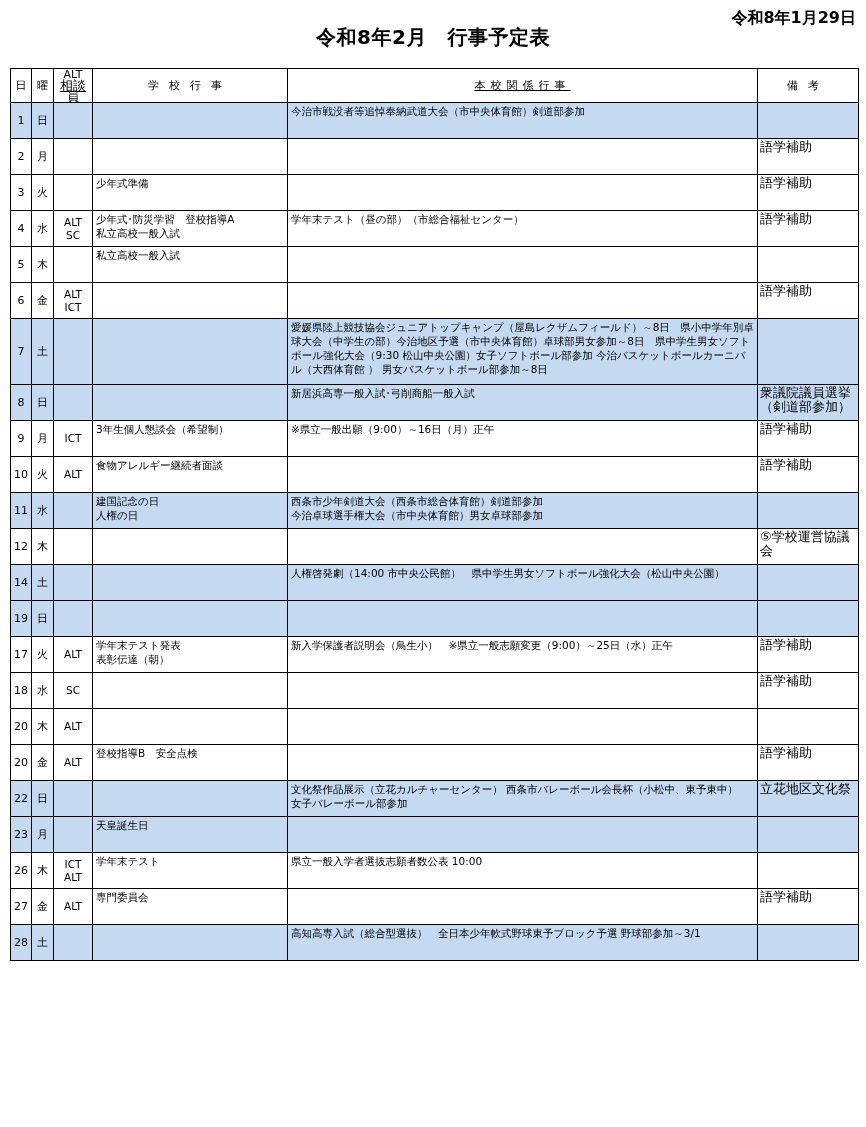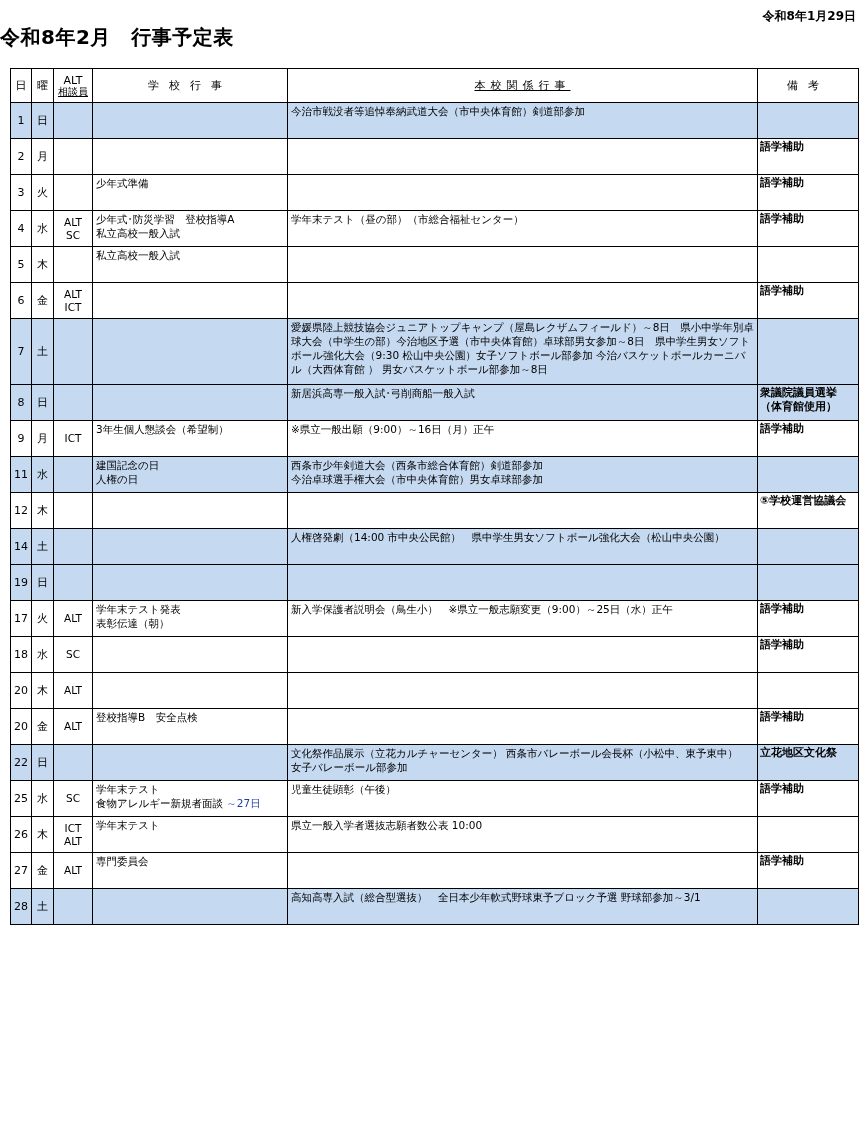--- a/index.html
+++ b/index.html
@@ -3,58 +3,58 @@
   <meta charset="utf-8">
   <style>
     html, body { margin: 0; padding: 0; background: #ffffff; }
     body {
       width: 866px; height: 1127px; position: relative; overflow: hidden;
       font-family: "DejaVu Sans", "Liberation Sans", sans-serif;
       color: #000;
     }
     .issue-date {
       position: absolute; right: 10px; top: 8px;
-      font-size: 12px; font-weight: bold;
+      font-size: 16px; font-weight: bold;
     }
     .doc-title {
       position: absolute; left: 0; right: 0; top: 24px;
-      font-size: 20px; font-weight: bold;
+      text-align: center; font-size: 20px; font-weight: bold;
       letter-spacing: 0.5px;
     }
     table.schedule {
       position: absolute; left: 10px; top: 68px;
       width: 848px;
       border-collapse: collapse; table-layout: fixed;
       font-size: 10.5px;
     }
     table.schedule th, table.schedule td {
       border: 1.2px solid #000;
       padding: 0;
       overflow: hidden;
     }
     table.schedule th {
       height: 33px; font-weight: normal; font-size: 11px;
       text-align: center; vertical-align: middle;
     }
     th.h-alt { font-size: 10px; line-height: 11px; }
-    th.h-alt .sub { font-size: 10px; display: block; text-decoration: underline; }
+    th.h-alt .sub { font-size: 13px; display: block; text-decoration: underline; }
     th.spaced { letter-spacing: 10px; }
     th.spaced-sm { letter-spacing: 5px; text-decoration: underline; }
     tr.row td { height: 34px; }
     tr.row.tall td { height: 64px; }
     tr.row.hl td { background: #c5d9f1; }
     td.c-day, td.c-wd { text-align: center; vertical-align: middle; font-size: 11px; }
     td.c-staff { text-align: center; vertical-align: middle; font-size: 10.5px; line-height: 13px; }
     td.c-text {
       vertical-align: top; text-align: left;
       padding: 1px 3px 0 3px !important;
       line-height: 14px; white-space: pre-line;
       font-size: 10.5px;
     }
-    td.c-note { font-size: 11px; padding-left: 2px !important; padding-right: 1px !important; font-weight: bold; }
+    td.c-note { font-size: 13px; padding-left: 2px !important; padding-right: 1px !important; }
     .blue-note { color: #1f3fa8; }
   </style>
 </head>
 <body>
 
 <div class="issue-date">令和8年1月29日</div>
 <div class="doc-title">令和8年2月　行事予定表</div>
 
 <table class="schedule">
   <colgroup>
@@ -145,32 +145,40 @@
     <td class="c-text c-note"></td>
   </tr>
 
   <tr class="row hl">
     <td class="c-day">8</td>
     <td class="c-wd">日</td>
     <td class="c-staff c-text-staff" style="white-space:pre-line;"></td>
     <td class="c-text"><span></span><span class="blue-note"></span></td>
     <td class="c-text">新居浜高専一般入試･弓削商船一般入試</td>
     <td class="c-text c-note">衆議院議員選挙
-（体育館使用）</td>
+（剣道部参加）</td>
   </tr>
 
   <tr class="row">
     <td class="c-day">9</td>
     <td class="c-wd">月</td>
     <td class="c-staff c-text-staff" style="white-space:pre-line;">ICT</td>
     <td class="c-text"><span>3年生個人懇談会（希望制）</span><span class="blue-note"></span></td>
     <td class="c-text">※県立一般出願（9:00）～16日（月）正午</td>
     <td class="c-text c-note">語学補助</td>
   </tr>
 
+  <tr class="row">
+    <td class="c-day">10</td>
+    <td class="c-wd">火</td>
+    <td class="c-staff c-text-staff" style="white-space:pre-line;">ALT</td>
+    <td class="c-text"><span>食物アレルギー継続者面談</span><span class="blue-note"></span></td>
+    <td class="c-text"></td>
+    <td class="c-text c-note">語学補助</td>
+  </tr>
 
   <tr class="row hl">
     <td class="c-day">11</td>
     <td class="c-wd">水</td>
     <td class="c-staff c-text-staff" style="white-space:pre-line;"></td>
     <td class="c-text"><span>建国記念の日
 人権の日</span><span class="blue-note"></span></td>
     <td class="c-text">西条市少年剣道大会（西条市総合体育館）剣道部参加
 今治卓球選手権大会（市中央体育館）男女卓球部参加</td>
     <td class="c-text c-note"></td>
@@ -246,31 +254,30 @@
   <tr class="row hl">
     <td class="c-day">22</td>
     <td class="c-wd">日</td>
     <td class="c-staff c-text-staff" style="white-space:pre-line;"></td>
     <td class="c-text"><span></span><span class="blue-note"></span></td>
     <td class="c-text">文化祭作品展示（立花カルチャーセンター） 西条市バレーボール会長杯（小松中、東予東中）
 女子バレーボール部参加</td>
     <td class="c-text c-note">立花地区文化祭</td>
   </tr>
 
-
-
-  <tr class="row">
-    <td class="c-day">25</td>
-    <td class="c-wd">水</td>
-    <td class="c-staff c-text-staff" style="white-space:pre-line;">SC</td>
-    <td class="c-text"><span>学年末テスト
-食物アレルギー新規者面談 </span><span class="blue-note">～27日</span></td>
-    <td class="c-text">児童生徒顕彰（午後）</td>
-    <td class="c-text c-note">語学補助</td>
-  </tr>
+  <tr class="row hl">
+    <td class="c-day">23</td>
+    <td class="c-wd">月</td>
+    <td class="c-staff c-text-staff" style="white-space:pre-line;"></td>
+    <td class="c-text"><span>天皇誕生日</span><span class="blue-note"></span></td>
+    <td class="c-text"></td>
+    <td class="c-text c-note"></td>
+  </tr>
+
+
 
   <tr class="row">
     <td class="c-day">26</td>
     <td class="c-wd">木</td>
     <td class="c-staff c-text-staff" style="white-space:pre-line;">ICT
 ALT</td>
     <td class="c-text"><span>学年末テスト</span><span class="blue-note"></span></td>
     <td class="c-text">県立一般入学者選抜志願者数公表 10:00</td>
     <td class="c-text c-note"></td>
   </tr>

